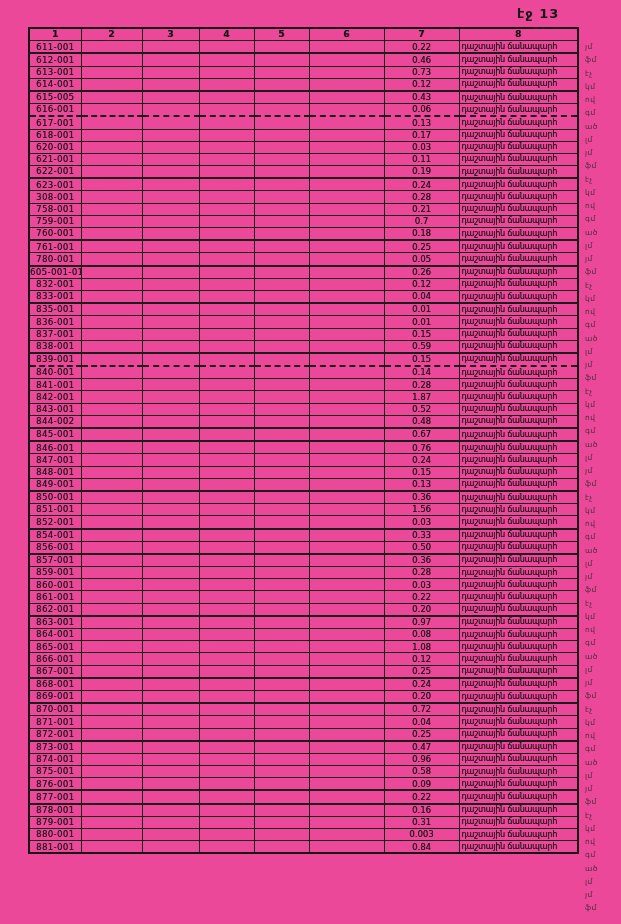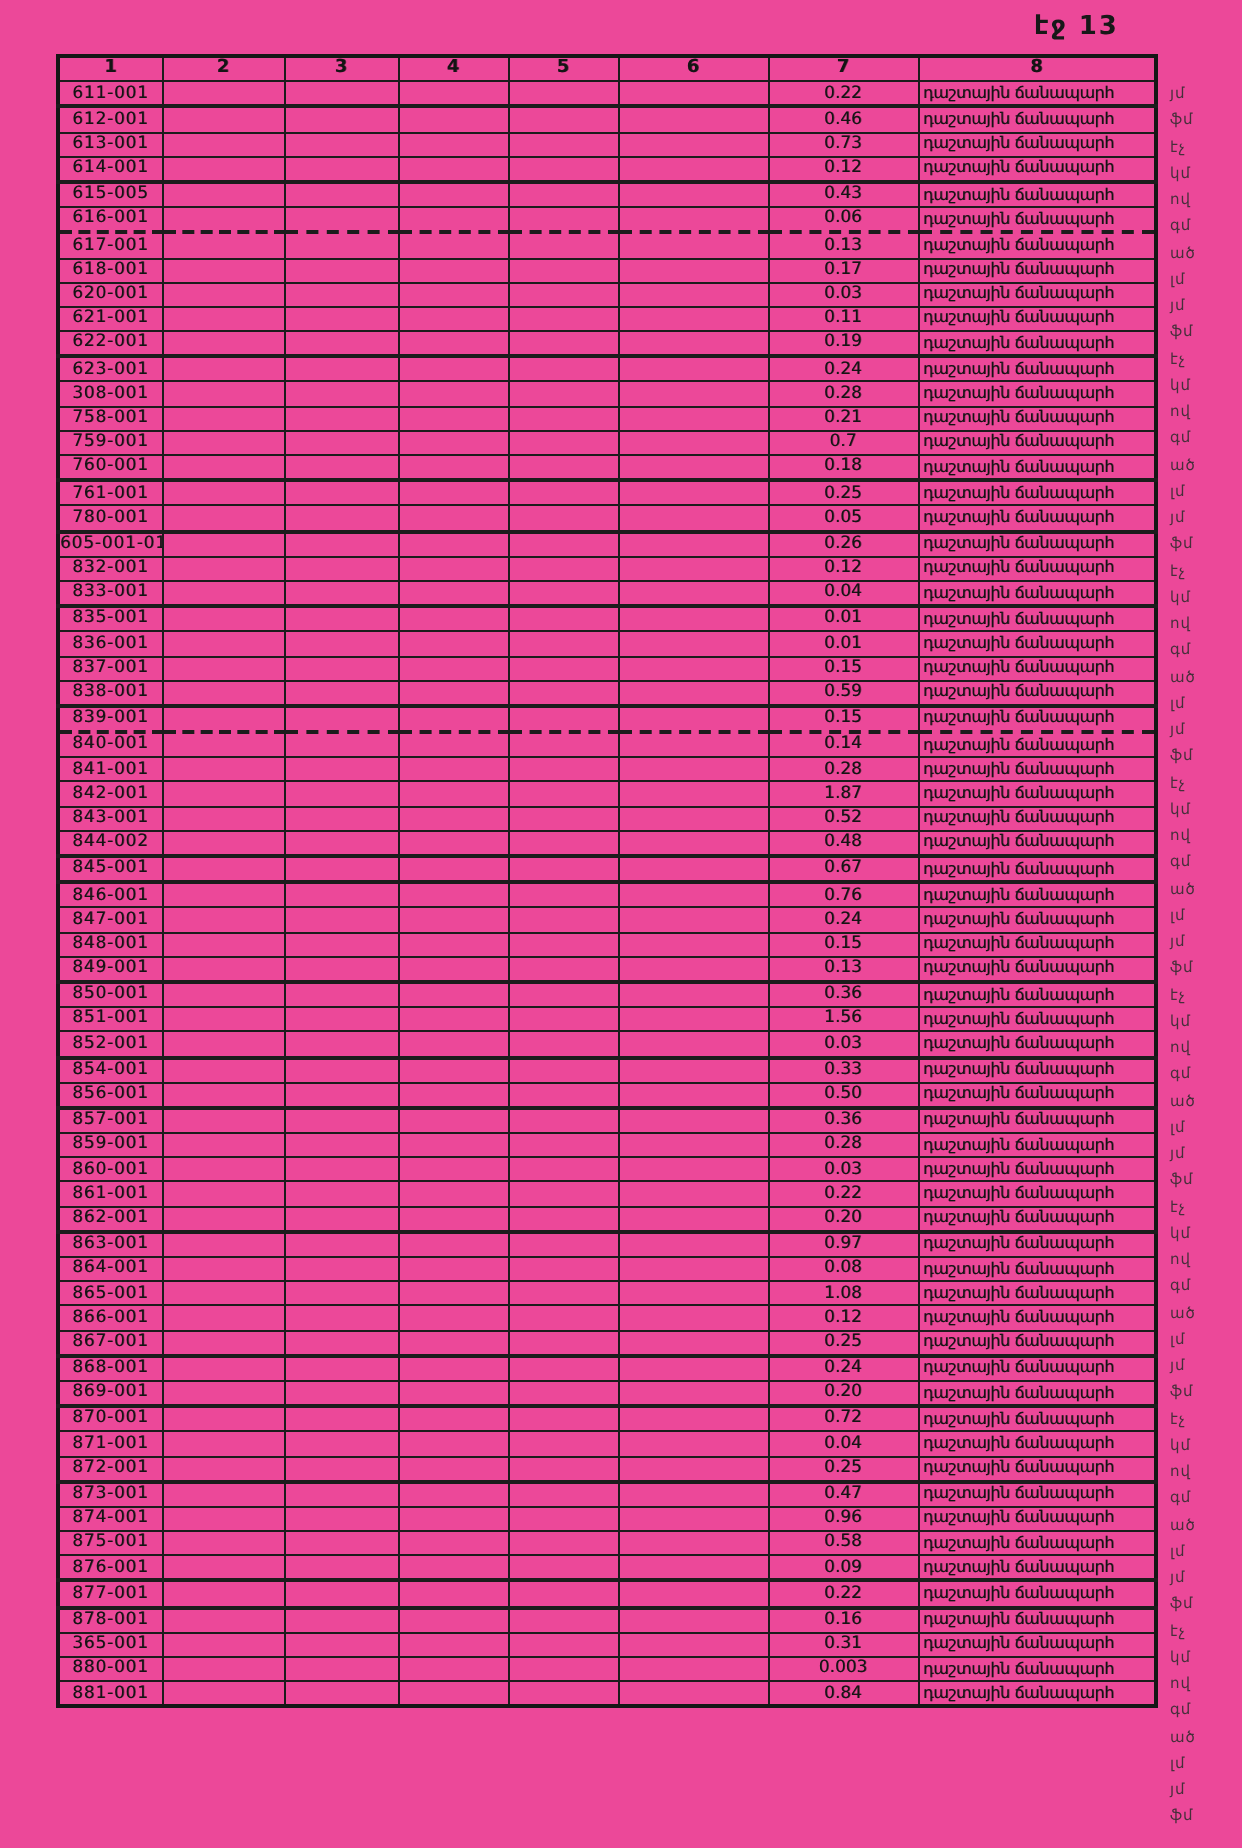--- a/index.html
+++ b/index.html
@@ -681,21 +681,21 @@
           <td class="code-cell">878-001</td>
           <td></td>
           <td></td>
           <td></td>
           <td></td>
           <td></td>
           <td class="value-cell">0.16</td>
           <td class="road-cell">դաշտային ճանապարհ</td>
         </tr>
         <tr>
-          <td class="code-cell">365-001</td>
+          <td class="code-cell">879-001</td>
           <td></td>
           <td></td>
           <td></td>
           <td></td>
           <td></td>
           <td class="value-cell">0.31</td>
           <td class="road-cell">դաշտային ճանապարհ</td>
         </tr>
         <tr>
           <td class="code-cell">880-001</td>

